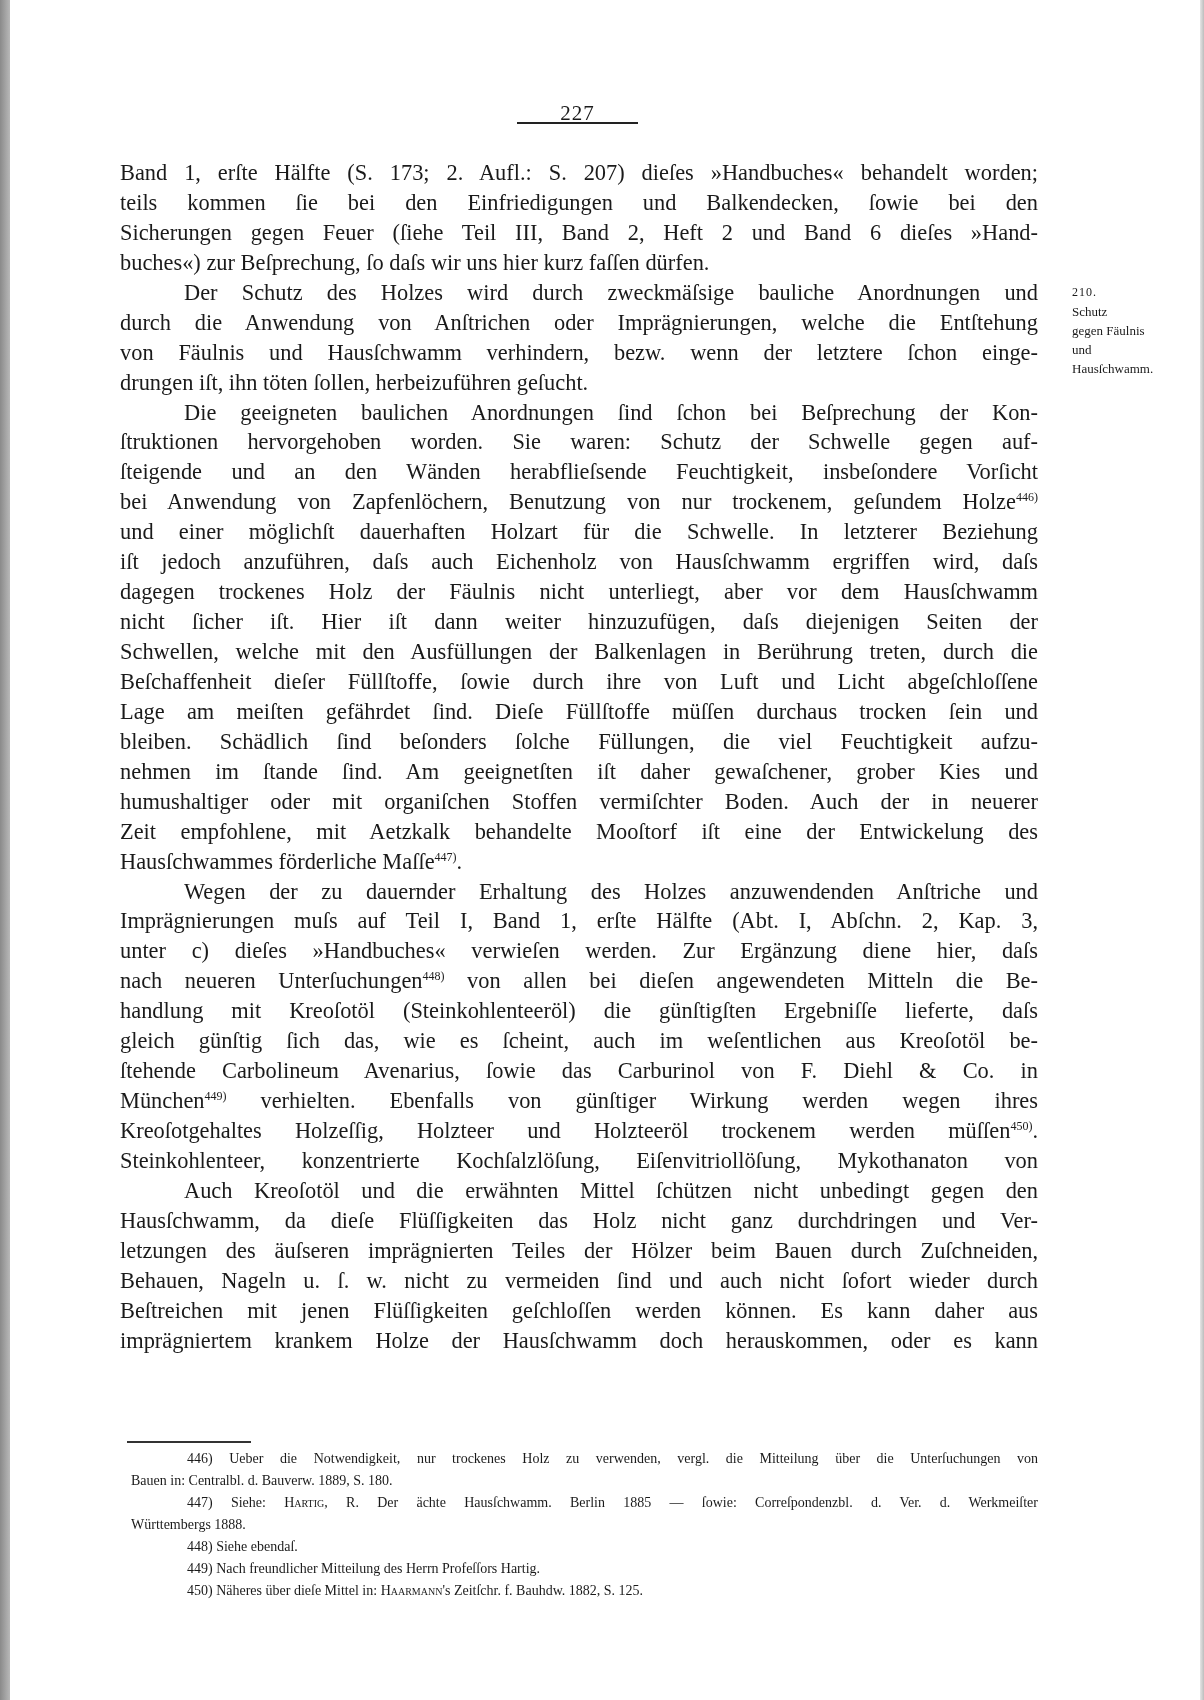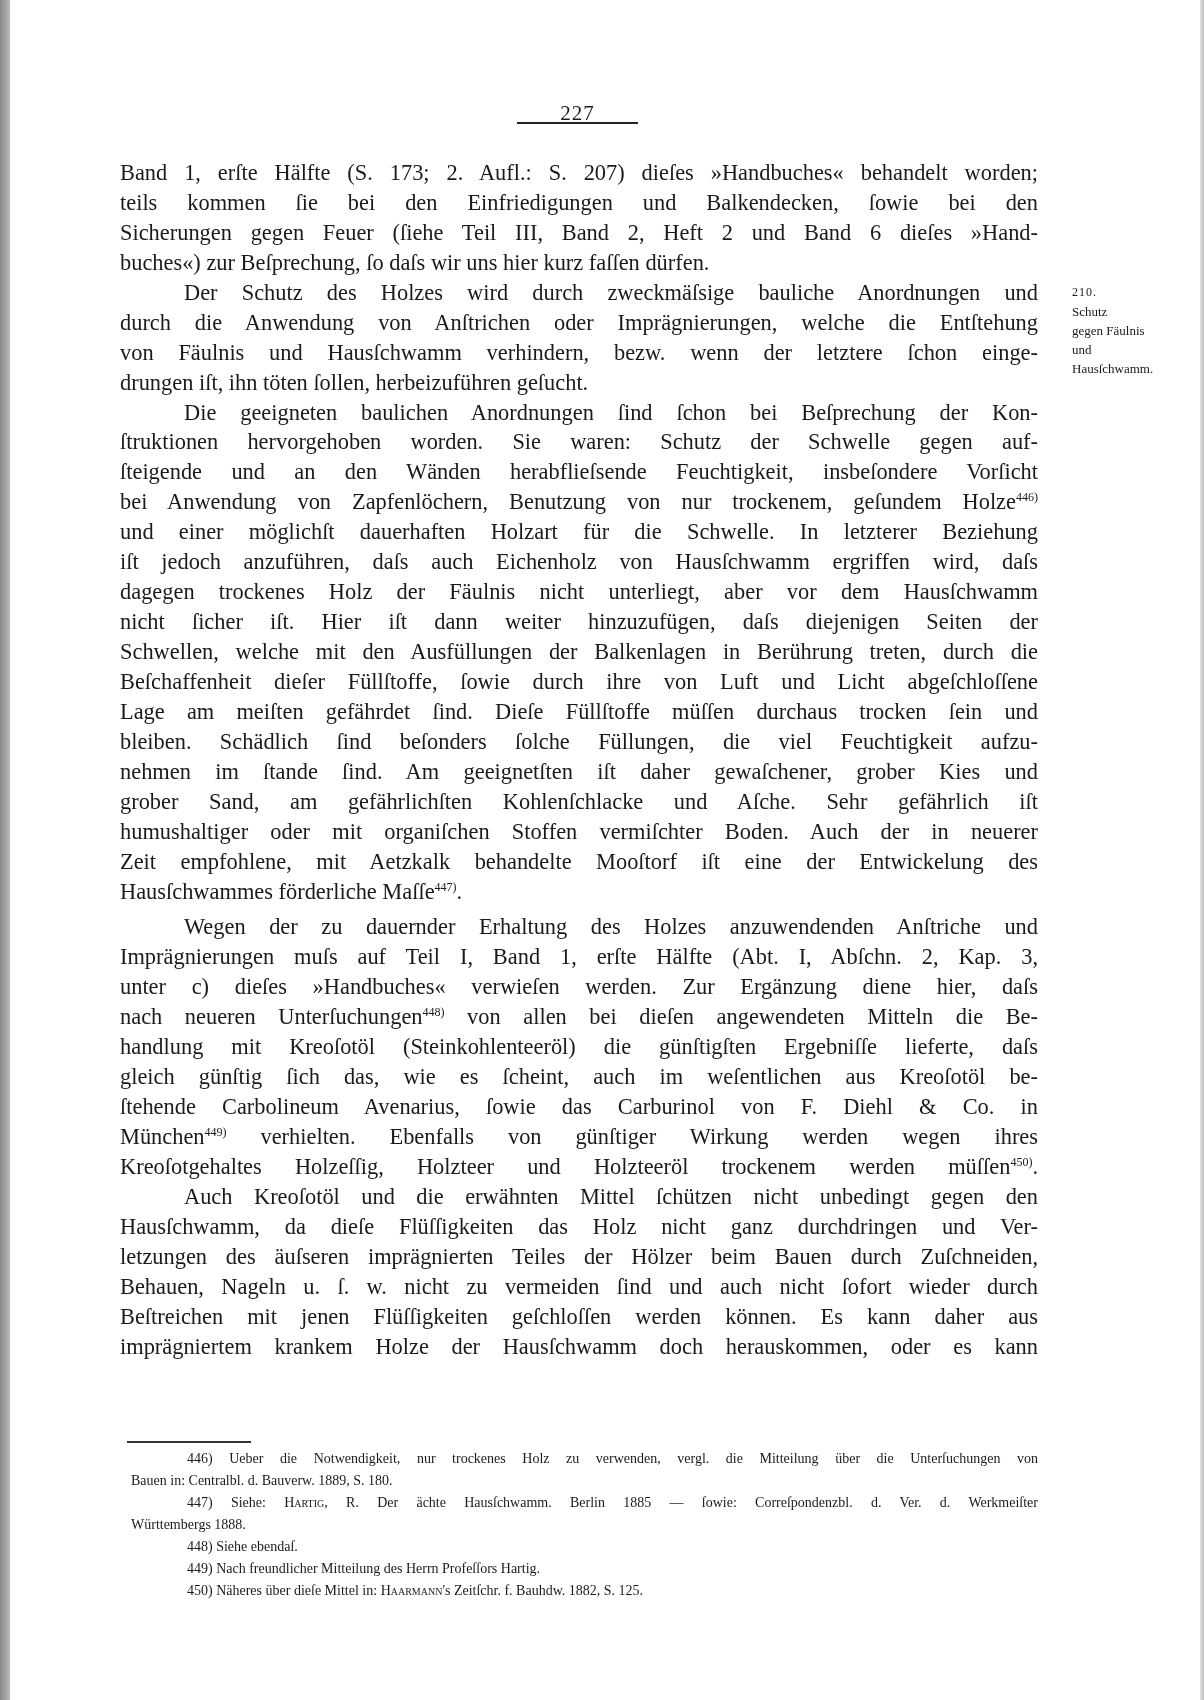--- a/index.html
+++ b/index.html
@@ -15,21 +15,21 @@
     background: linear-gradient(to right, #e6e6e6, #bdbdbd); }
   .page-number { position: absolute; left: 517px; top: 92px; width: 121px; text-align: center;
     font-size: 21px; letter-spacing: 1px; margin-top: 9px; }
   .page-rule { position: absolute; left: 517px; top: 122px; width: 121px; height: 2px; background: #222; }
 
   .body-text { position: absolute; left: 120px; top: 158px; width: 918px; }
   .line { display: block; height: 29.95px; line-height: 29.95px; font-size: 22.4px;
     white-space: nowrap; text-align: justify; text-align-last: justify; }
   .line.last { text-align-last: left; }
   .line.indent { padding-left: 64px; }
-  .line.gap { margin-top: 6px; }
+  .line.gap { }
   .it { }
   sup.fn { font-size: 12px; vertical-align: 8px; line-height: 0; }
 
   .margin-note { position: absolute; left: 1072px; top: 283px; width: 150px; text-align: left;
     font-size: 13px; line-height: 19px; }
   .margin-note .num { font-size: 12px; letter-spacing: 1px; }
 
   .fn-rule { position: absolute; left: 127px; top: 1441px; width: 124px; height: 2px; background: #333; }
   .footnotes { position: absolute; left: 120px; top: 1448px; width: 918px; font-size: 14px; }
   .fn-line { display: block; height: 22px; line-height: 22px; white-space: nowrap;
@@ -73,34 +73,34 @@
   <span class="line"><span>bei Anwendung von Zapfenlöchern, Benutzung von nur trockenem, geſundem Holze</span><sup class="fn">446)</sup></span>
   <span class="line">und einer möglichſt dauerhaften Holzart für die Schwelle. In letzterer Beziehung</span>
   <span class="line">iſt jedoch anzuführen, daſs auch Eichenholz von Hausſchwamm ergriffen wird, daſs</span>
   <span class="line">dagegen trockenes Holz der Fäulnis nicht unterliegt, aber vor dem Hausſchwamm</span>
   <span class="line">nicht ſicher iſt. Hier iſt dann weiter hinzuzufügen, daſs diejenigen Seiten der</span>
   <span class="line">Schwellen, welche mit den Ausfüllungen der Balkenlagen in Berührung treten, durch die</span>
   <span class="line">Beſchaffenheit dieſer Füllſtoffe, ſowie durch ihre von Luft und Licht abgeſchloſſene</span>
   <span class="line">Lage am meiſten gefährdet ſind. Dieſe Füllſtoffe müſſen durchaus trocken ſein und</span>
   <span class="line">bleiben. Schädlich ſind beſonders ſolche Füllungen, die viel Feuchtigkeit aufzu-</span>
   <span class="line">nehmen im ſtande ſind. Am geeignetſten iſt daher gewaſchener, grober Kies und</span>
-  <span class="line">grober Sand, am gefährlichſten Kohlenſchlacke und Aſche. Sehr gefährlich iſt</span>
   <span class="line">humushaltiger oder mit organiſchen Stoffen vermiſchter Boden. Auch der in neuerer</span>
   <span class="line">Zeit empfohlene, mit Aetzkalk behandelte Mooſtorf iſt eine der Entwickelung des</span>
   <span class="line last"><span>Hausſchwammes förderliche Maſſe</span><sup class="fn">447)</sup><span>.</span></span>
 
   <span class="line indent gap">Wegen der zu dauernder Erhaltung des Holzes anzuwendenden Anſtriche und</span>
   <span class="line">Imprägnierungen muſs auf Teil I, Band 1, erſte Hälfte (Abt. I, Abſchn. 2, Kap. 3,</span>
   <span class="line">unter c) dieſes »Handbuches« verwieſen werden. Zur Ergänzung diene hier, daſs</span>
   <span class="line"><span>nach neueren Unterſuchungen</span><sup class="fn">448)</sup><span> von allen bei dieſen angewendeten Mitteln die Be-</span></span>
   <span class="line">handlung mit Kreoſotöl (Steinkohlenteeröl) die günſtigſten Ergebniſſe lieferte, daſs</span>
   <span class="line">gleich günſtig ſich das, wie es ſcheint, auch im weſentlichen aus Kreoſotöl be-</span>
   <span class="line"><span>ſtehende Carbolineum</span> <span class="it">Avenarius</span><span>, ſowie das Carburinol von </span><span class="it">F. Diehl &amp; Co.</span><span> in</span></span>
   <span class="line"><span>München</span><sup class="fn">449)</sup><span> verhielten. Ebenfalls von günſtiger Wirkung werden wegen ihres</span></span>
   <span class="line"><span>Kreoſotgehaltes Holzeſſig, Holzteer und Holzteeröl trockenem werden müſſen</span><sup class="fn">450)</sup><span>.</span></span>
+  <span class="line">Steinkohlenteer, konzentrierte Kochſalzlöſung, Eiſenvitriollöſung, Mykothanaton von</span>
 
   <span class="line indent">Auch Kreoſotöl und die erwähnten Mittel ſchützen nicht unbedingt gegen den</span>
   <span class="line">Hausſchwamm, da dieſe Flüſſigkeiten das Holz nicht ganz durchdringen und Ver-</span>
   <span class="line">letzungen des äuſseren imprägnierten Teiles der Hölzer beim Bauen durch Zuſchneiden,</span>
   <span class="line">Behauen, Nageln u. ſ. w. nicht zu vermeiden ſind und auch nicht ſofort wieder durch</span>
   <span class="line">Beſtreichen mit jenen Flüſſigkeiten geſchloſſen werden können. Es kann daher aus</span>
   <span class="line">imprägniertem krankem Holze der Hausſchwamm doch herauskommen, oder es kann</span>
 </div>
 
 <div class="fn-rule"></div>

